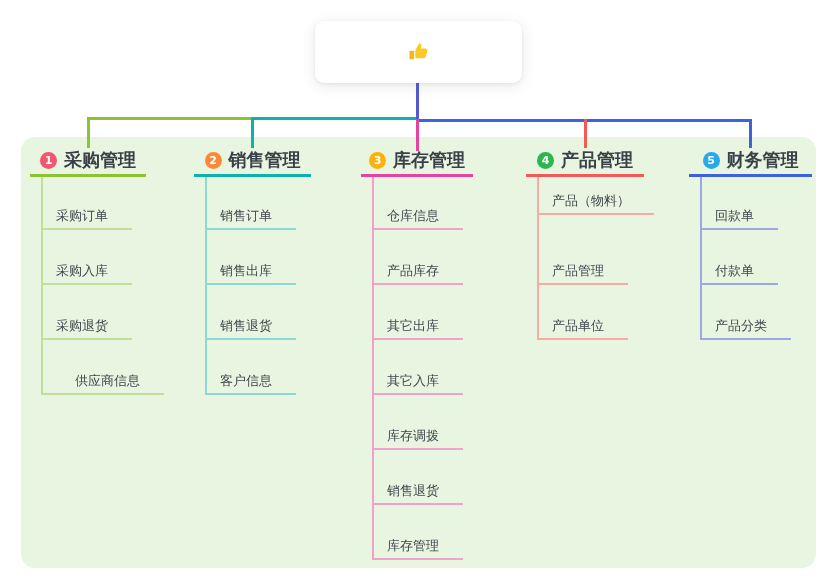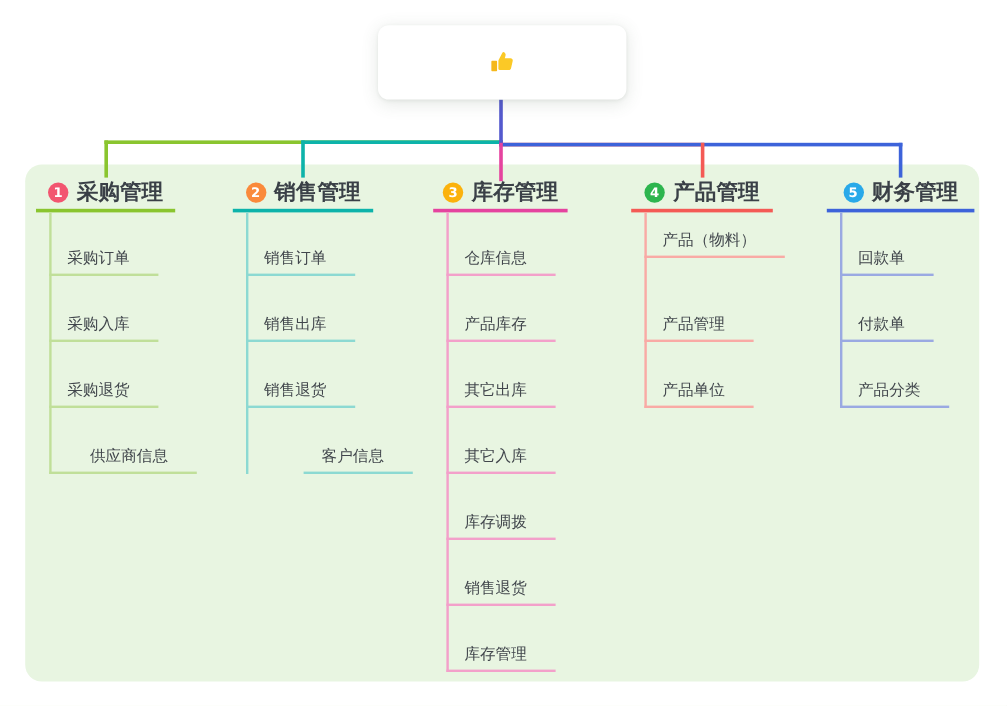--- a/index.html
+++ b/index.html
@@ -64,21 +64,21 @@
       <div class="trunk" style="left: 205px; top: 177px; height: 218px; background: rgb(140, 217, 210);"></div>
       <div class="child" style="left: 205px; top: 184px; border-bottom-color: rgb(140, 217, 210);">
         <span class="clabel">销售订单</span>
       </div>
       <div class="child" style="left: 205px; top: 239px; border-bottom-color: rgb(140, 217, 210);">
         <span class="clabel">销售出库</span>
       </div>
       <div class="child" style="left: 205px; top: 294px; border-bottom-color: rgb(140, 217, 210);">
         <span class="clabel">销售退货</span>
       </div>
-      <div class="child" style="left: 205px; top: 349px; border-bottom-color: rgb(140, 217, 210); margin-left: 48px;">
+      <div class="child" style="left: 205px; top: 349px; border-bottom-color: rgb(140, 217, 210);">
         <span class="clabel">客户信息</span>
       </div>
       <div class="bhead" style="left: 361px; width: 112px; border-bottom-color: rgb(229, 67, 159);">
         <span class="badge" style="background: rgb(251, 178, 12);">3</span>
         <span class="blabel">库存管理</span>
       </div>
       <div class="trunk" style="left: 372px; top: 177px; height: 383px; background: rgb(243, 160, 202);"></div>
       <div class="child" style="left: 372px; top: 184px; border-bottom-color: rgb(243, 160, 202);">
         <span class="clabel">仓库信息</span>
       </div>

